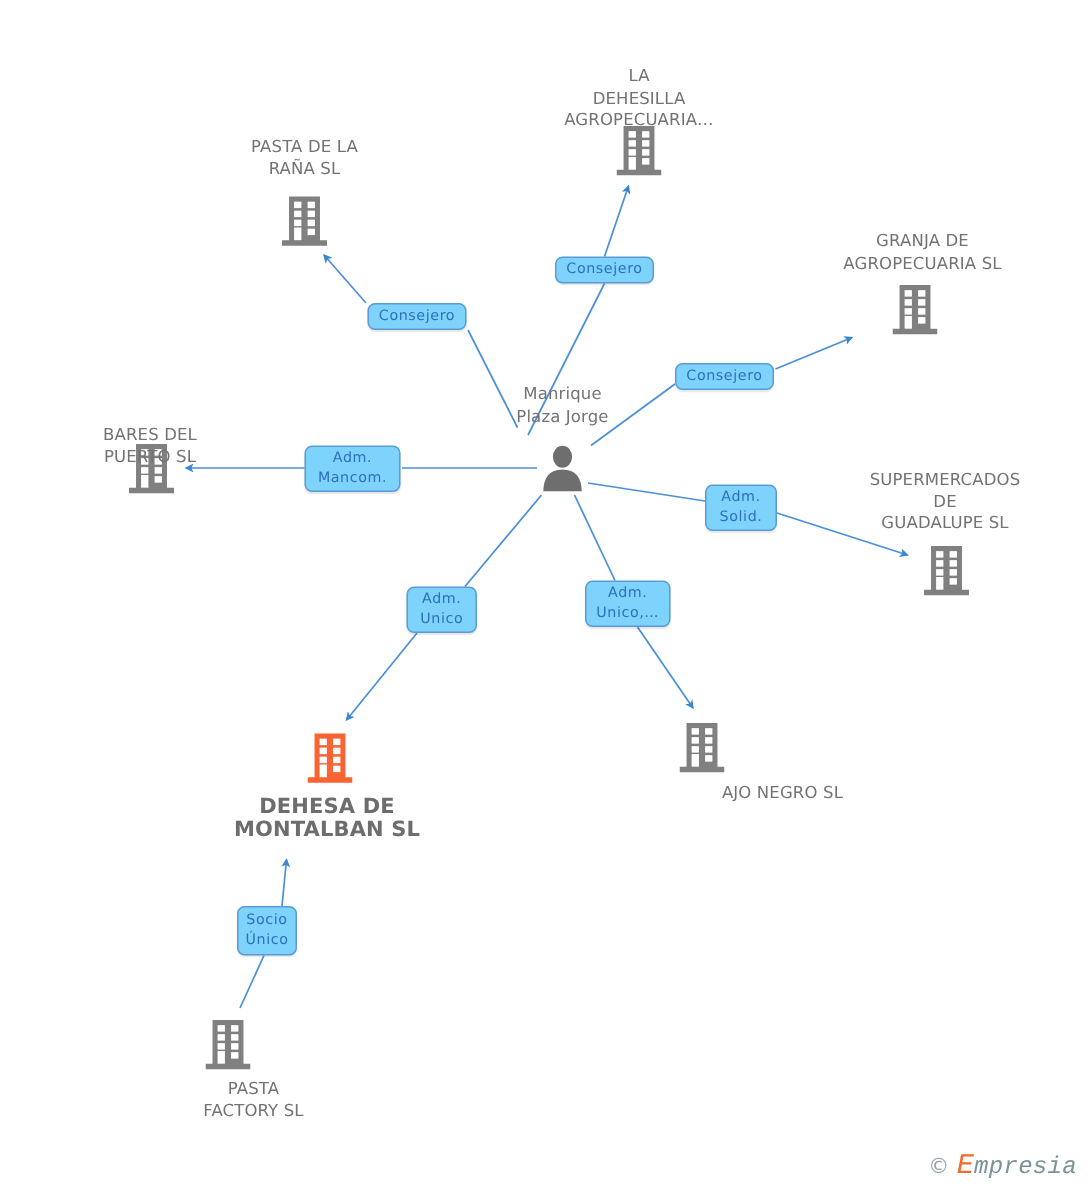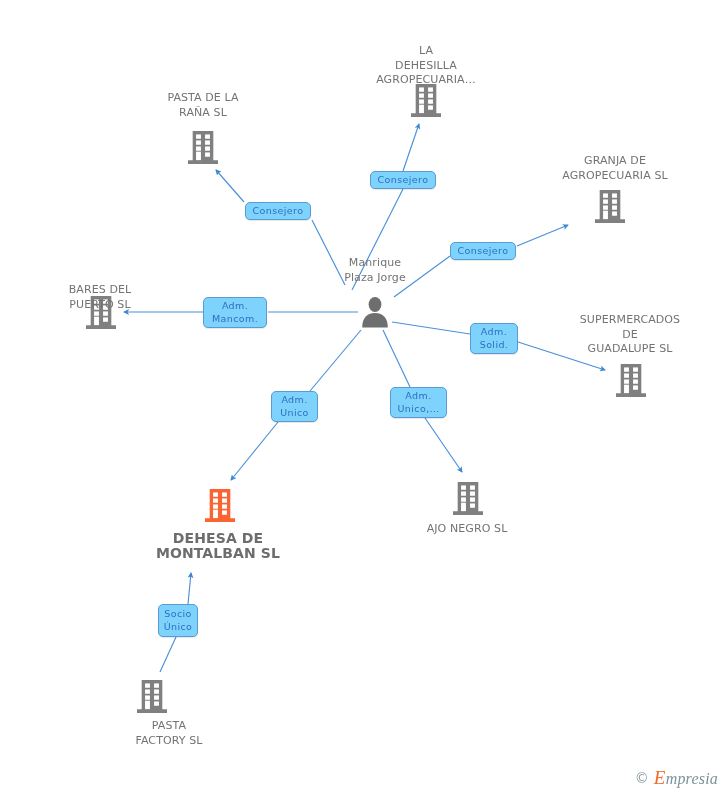--- a/index.html
+++ b/index.html
@@ -75,21 +75,21 @@
     gap: 5px;
     font-size: 16px;
   }
   #watermark .copy {
     color: #8fa2a8;
     font-size: 14px;
     line-height: 1;
   }
   #watermark .brand {
     color: #7c9299;
-    font-family: Liberation Serif, serif;
+    font-family: Liberation Mono, monospace;
     font-style: italic;
     font-size: 16px;
     line-height: 1;
     letter-spacing: 0.2px;
   }
   #watermark .brand .cap {
     color: #ef6c2a;
     font-size: 19px;
   }
 </style>
@@ -229,21 +229,21 @@
           <path d="M5 2 H27 V33 H5 Z M0 33 H32 V37 H0 Z" fill="#808080"></path>
           <rect x="8.6" y="5.6" width="5.2" height="4.6" fill="#ffffff"></rect>
           <rect x="18.2" y="5.6" width="5.2" height="4.6" fill="#ffffff"></rect>
           <rect x="8.6" y="12" width="5.2" height="4.6" fill="#ffffff"></rect>
           <rect x="18.2" y="12" width="5.2" height="4.6" fill="#ffffff"></rect>
           <rect x="8.6" y="18.4" width="5.2" height="4.6" fill="#ffffff"></rect>
           <rect x="18.2" y="18.4" width="5.2" height="4.6" fill="#ffffff"></rect>
           <rect x="18.2" y="24.8" width="5.2" height="4.6" fill="#ffffff"></rect>
           <rect x="8.6" y="24" width="5.2" height="9" fill="#ffffff"></rect>
         </svg></div>
-      <div class="node-label" style="position: absolute; width: 190px; left: 372px; top: 522px;">AJO NEGRO SL</div>
+      <div class="node-label" style="position: absolute; width: 190px; left: 372px; top: 522px; text-align: right;">AJO NEGRO SL</div>
     </div>
   <div class="node" id="node-pasta-factory" style="left: 0px; top: 0px; width: 0px; height: 0px;">
       <div class="icon-wrap" style="position: absolute; left: 137px; top: 678px;"><svg width="30" height="36" viewBox="0 0 32 38">
           <path d="M5 2 H27 V33 H5 Z M0 33 H32 V37 H0 Z" fill="#808080"></path>
           <rect x="8.6" y="5.6" width="5.2" height="4.6" fill="#ffffff"></rect>
           <rect x="18.2" y="5.6" width="5.2" height="4.6" fill="#ffffff"></rect>
           <rect x="8.6" y="12" width="5.2" height="4.6" fill="#ffffff"></rect>
           <rect x="18.2" y="12" width="5.2" height="4.6" fill="#ffffff"></rect>
           <rect x="8.6" y="18.4" width="5.2" height="4.6" fill="#ffffff"></rect>
           <rect x="18.2" y="18.4" width="5.2" height="4.6" fill="#ffffff"></rect>

